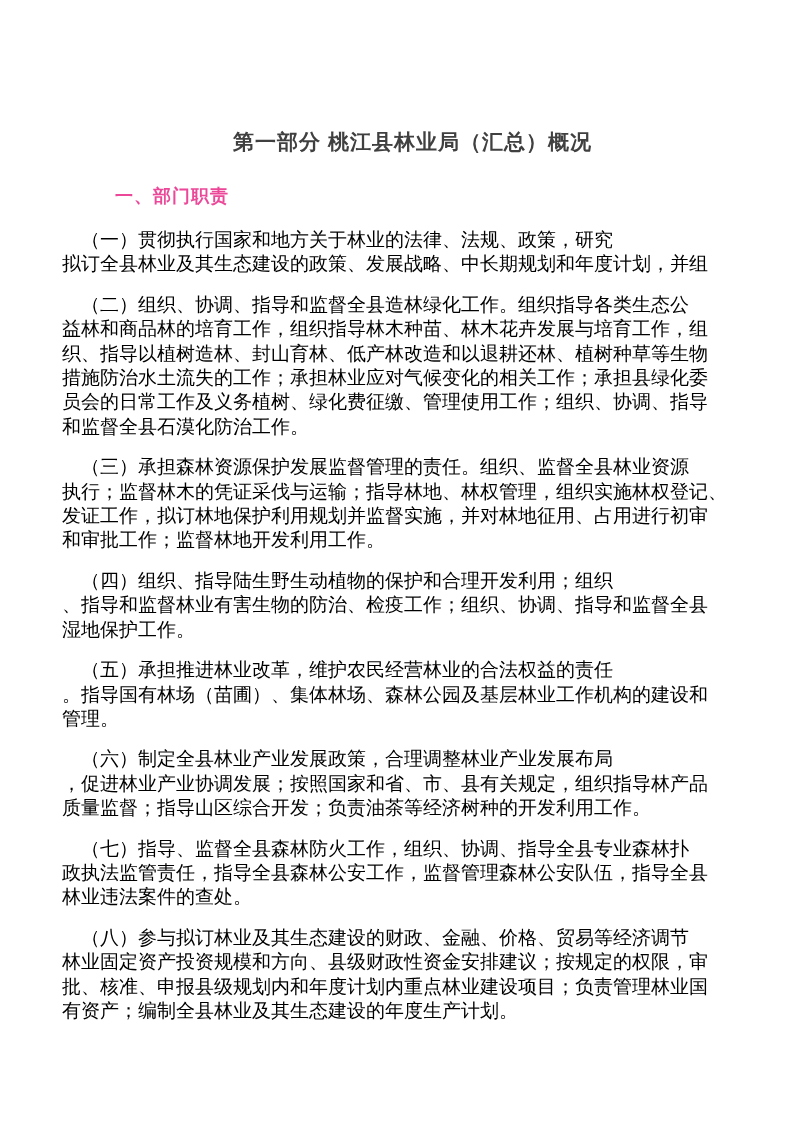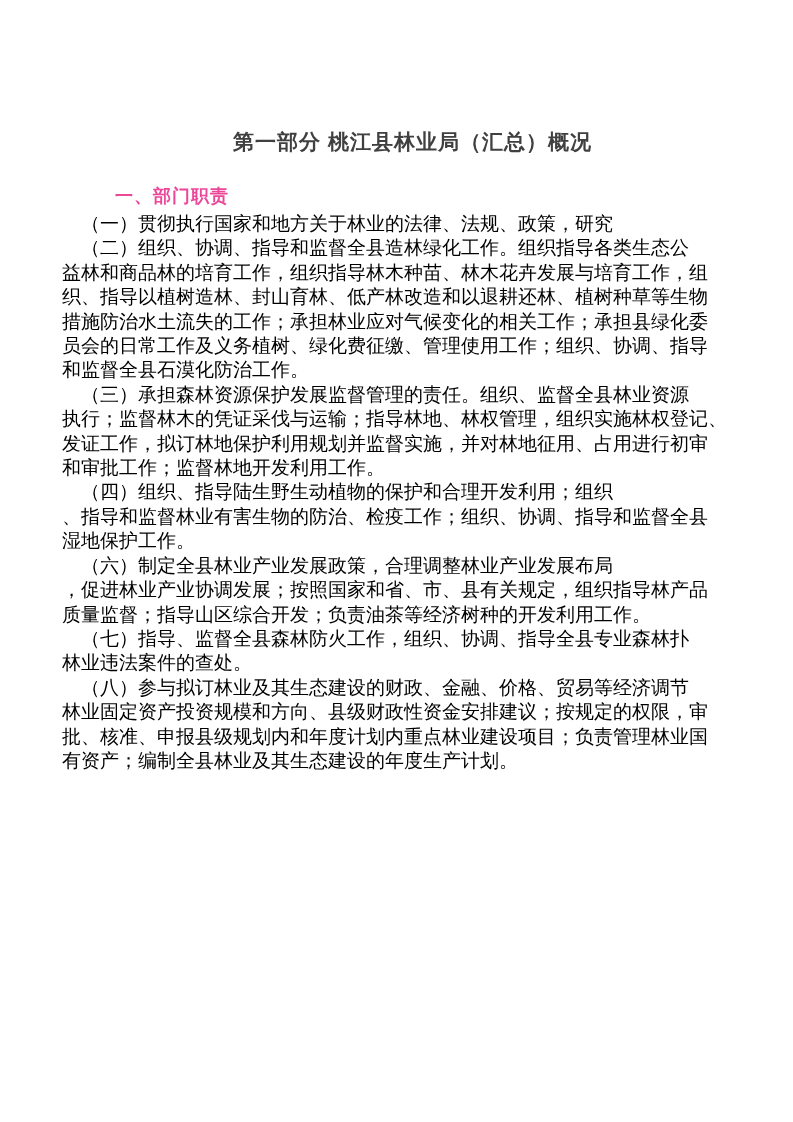--- a/index.html
+++ b/index.html
@@ -56,31 +56,33 @@
   .paragraph {
     margin: 0;
     padding: 0;
   }
   .line {
     white-space: nowrap;
     letter-spacing: 0;
   }
   .first-line {
     padding-left: 19px;
+    margin-top: 16px;
   }
 </style>
 </head>
 <body>
 
 <div class="page">
   <h1 class="doc-title">第一部分 桃江县林业局（汇总）概况</h1>
   <h2 class="section-heading">一、部门职责</h2>
   <div class="body-text" id="body-text">
       <div class="paragraph">
         <div class="line first-line">（一）贯彻执行国家和地方关于林业的法律、法规、政策，研究</div>
+        <div class="line">拟订全县林业及其生态建设的政策、发展战略、中长期规划和年度计划，并组</div>
       </div>
       <div class="paragraph">
         <div class="line first-line">（二）组织、协调、指导和监督全县造林绿化工作。组织指导各类生态公</div>
         <div class="line">益林和商品林的培育工作，组织指导林木种苗、林木花卉发展与培育工作，组</div>
         <div class="line">织、指导以植树造林、封山育林、低产林改造和以退耕还林、植树种草等生物</div>
         <div class="line">措施防治水土流失的工作；承担林业应对气候变化的相关工作；承担县绿化委</div>
         <div class="line">员会的日常工作及义务植树、绿化费征缴、管理使用工作；组织、协调、指导</div>
         <div class="line">和监督全县石漠化防治工作。</div>
       </div>
       <div class="paragraph">
@@ -88,26 +90,32 @@
         <div class="line">执行；监督林木的凭证采伐与运输；指导林地、林权管理，组织实施林权登记、</div>
         <div class="line">发证工作，拟订林地保护利用规划并监督实施，并对林地征用、占用进行初审</div>
         <div class="line">和审批工作；监督林地开发利用工作。</div>
       </div>
       <div class="paragraph">
         <div class="line first-line">（四）组织、指导陆生野生动植物的保护和合理开发利用；组织</div>
         <div class="line">、指导和监督林业有害生物的防治、检疫工作；组织、协调、指导和监督全县</div>
         <div class="line">湿地保护工作。</div>
       </div>
       <div class="paragraph">
+        <div class="line first-line">（五）承担推进林业改革，维护农民经营林业的合法权益的责任</div>
+        <div class="line">。指导国有林场（苗圃）、集体林场、森林公园及基层林业工作机构的建设和</div>
+        <div class="line">管理。</div>
+      </div>
+      <div class="paragraph">
         <div class="line first-line">（六）制定全县林业产业发展政策，合理调整林业产业发展布局</div>
         <div class="line">，促进林业产业协调发展；按照国家和省、市、县有关规定，组织指导林产品</div>
         <div class="line">质量监督；指导山区综合开发；负责油茶等经济树种的开发利用工作。</div>
       </div>
       <div class="paragraph">
         <div class="line first-line">（七）指导、监督全县森林防火工作，组织、协调、指导全县专业森林扑</div>
+        <div class="line">政执法监管责任，指导全县森林公安工作，监督管理森林公安队伍，指导全县</div>
         <div class="line">林业违法案件的查处。</div>
       </div>
       <div class="paragraph">
         <div class="line first-line">（八）参与拟订林业及其生态建设的财政、金融、价格、贸易等经济调节</div>
         <div class="line">林业固定资产投资规模和方向、县级财政性资金安排建议；按规定的权限，审</div>
         <div class="line">批、核准、申报县级规划内和年度计划内重点林业建设项目；负责管理林业国</div>
         <div class="line">有资产；编制全县林业及其生态建设的年度生产计划。</div>
       </div>
     </div>
 </div>

